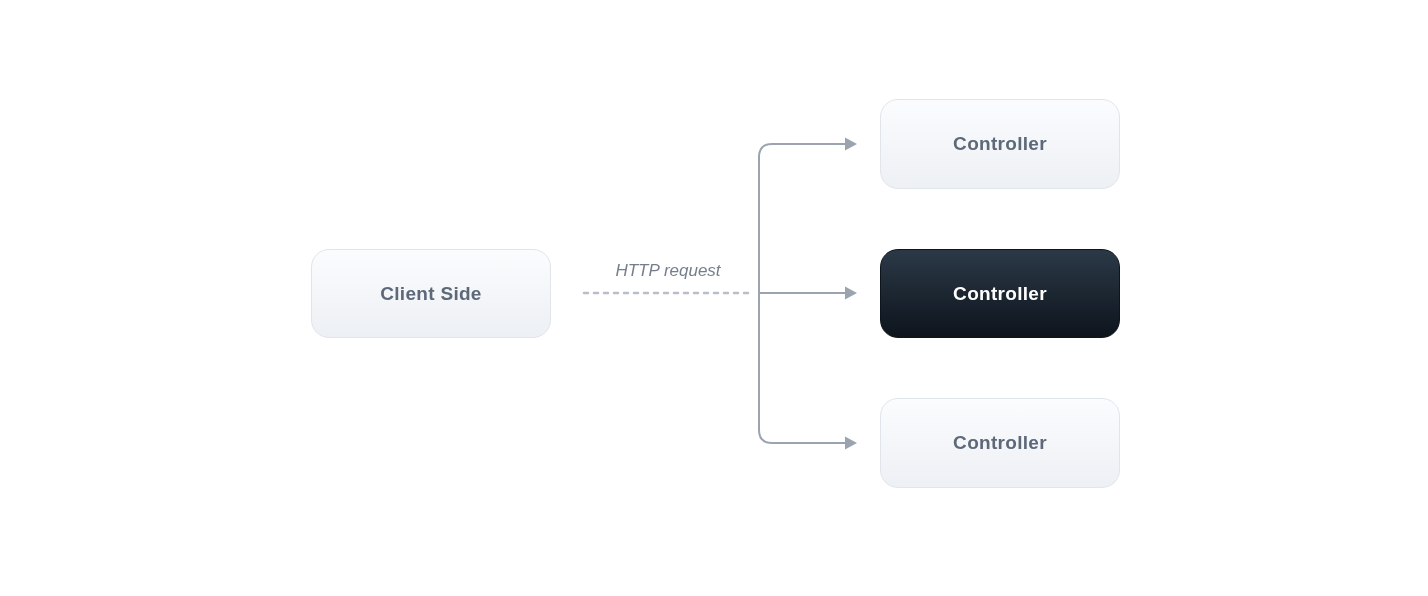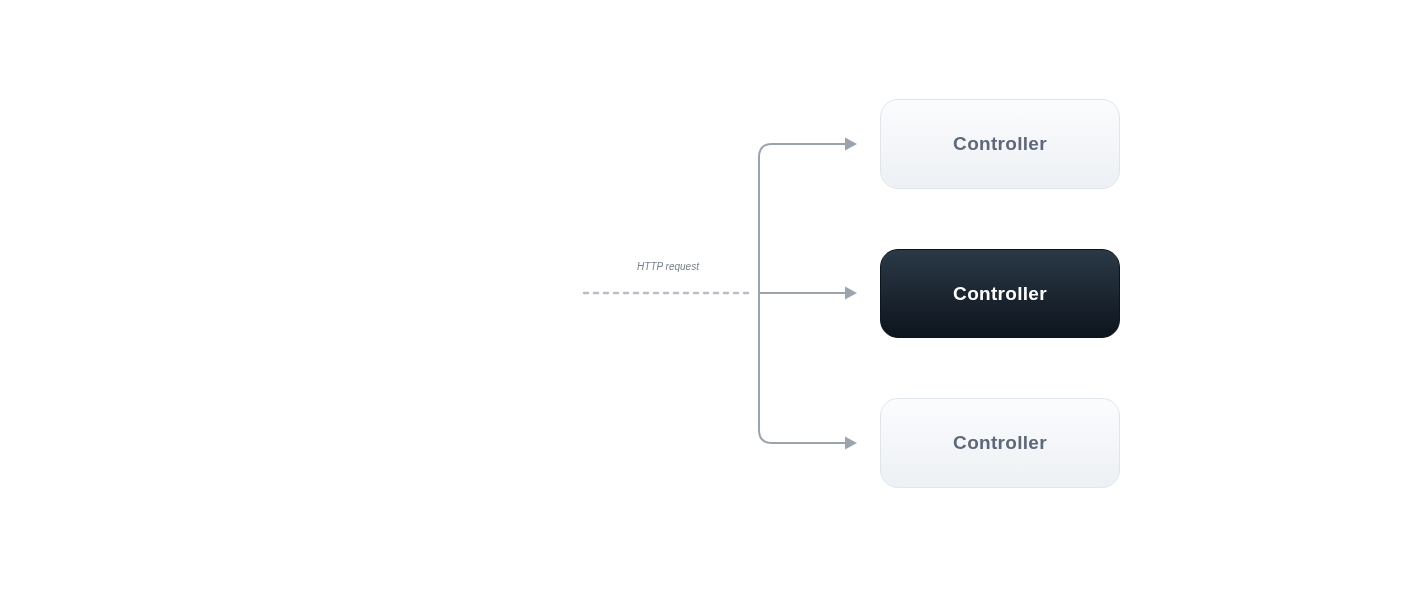--- a/index.html
+++ b/index.html
@@ -71,21 +71,21 @@
   .controller-node-1 { left: 880px; top: 99px;  height: 90px; }
   .controller-node-2 { left: 880px; top: 249px; height: 89px; }
   .controller-node-3 { left: 880px; top: 398px; height: 90px; }
   .arrow-label {
     position: absolute;
     left: 583px;
     top: 261px;
     width: 170px;
     text-align: center;
     font-style: italic;
-    font-size: 10px;
+    font-size: 17px;
     color: var(--label-text, #757f8b);
     z-index: 1;
   }
 </style>
 </head>
 <body>
 
 <div class="canvas">
 
   <svg class="connector-layer" viewBox="0 0 1428 596" xmlns="http://www.w3.org/2000/svg">
@@ -94,20 +94,23 @@
 
     <path class="line-solid" d="M 847 144 L 772 144 Q 759 144 759 157 L 759 430 Q 759 443 772 443 L 847 443"></path>
 
     <path class="line-solid" d="M 759 293 L 847 293"></path>
 
     <polygon class="arrowhead" points="845,137.5 857,144 845,150.5"></polygon>
     <polygon class="arrowhead" points="845,286.5 857,293 845,299.5"></polygon>
     <polygon class="arrowhead" points="845,436.5 857,443 845,449.5"></polygon>
   </svg>
 
+  <div class="node node-light client-node">
+    <span>Client Side</span>
+  </div>
 
   <div class="arrow-label">HTTP request</div>
 
   <div class="node node-light controller-node-1">
     <span>Controller</span>
   </div>
 
   <div class="node node-dark controller-node-2">
     <span>Controller</span>
   </div>

